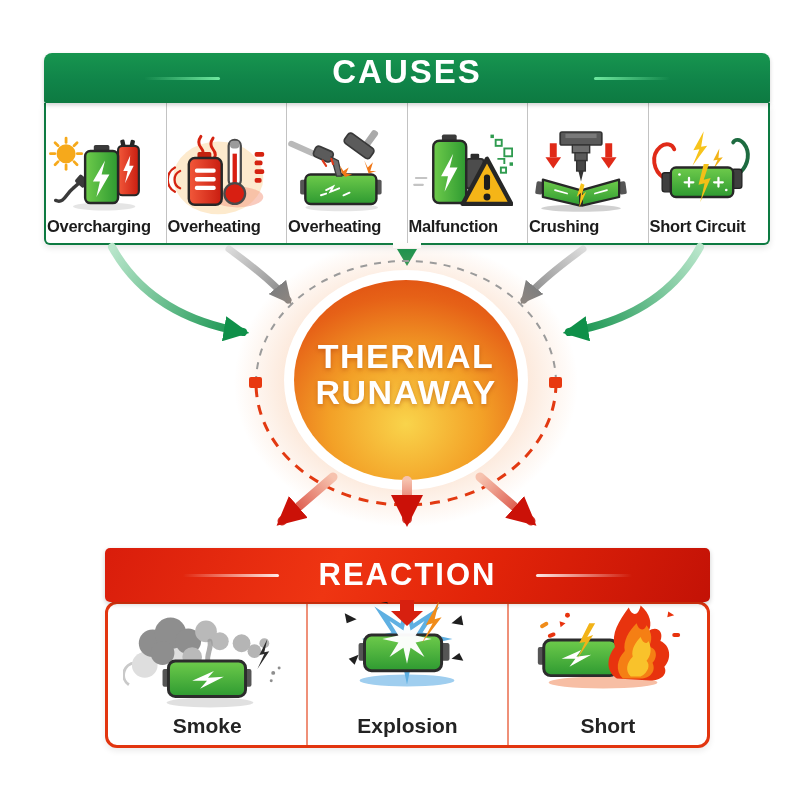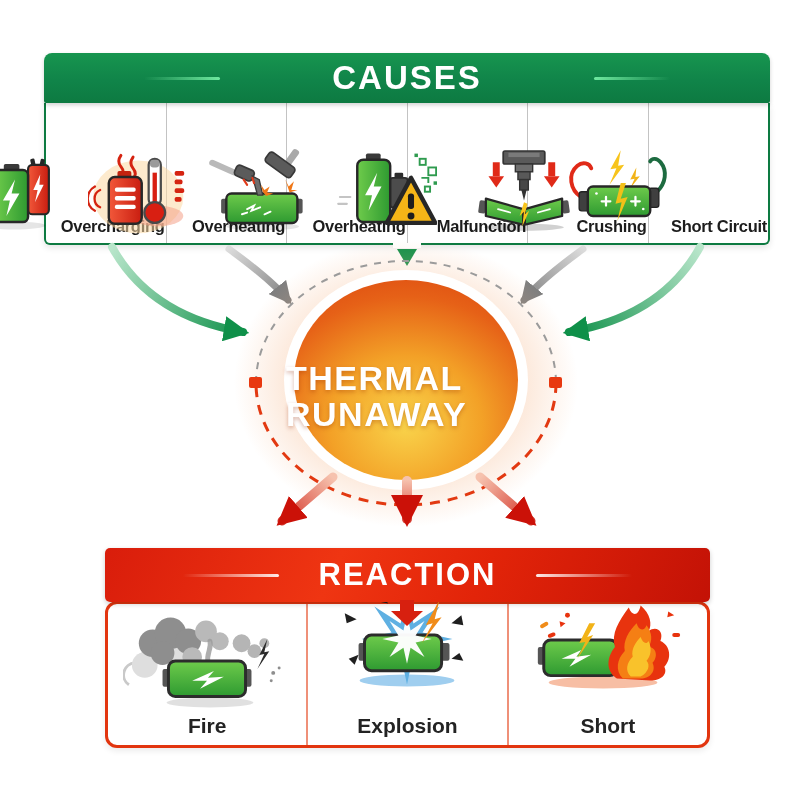--- a/index.html
+++ b/index.html
@@ -4,43 +4,43 @@
 <style>
   html,body{margin:0;padding:0;background:#fff;}
   .stage{position:relative;width:812px;height:812px;background:#ffffff;overflow:hidden;
          font-family:"Liberation Sans", sans-serif;}
 
   
   .causes{position:absolute;left:44px;top:53px;width:726px;}
   .causes-header{position:relative;height:50px;border-radius:8px 8px 2px 2px;
     background:linear-gradient(180deg,#17954f 0%,#108449 55%,#0d7a41 100%);
     box-shadow:0 2px 4px rgba(0,0,0,0.18);
-    display:flex;align-items:center;justify-content:center;}
+    display:flex;justify-content:center;}
   .causes-title{color:#ffffff;font-size:33px;font-weight:800;letter-spacing:2px;}
   .hline{position:absolute;top:24px;height:3px;width:76px;border-radius:2px;}
   .hline-l{left:100px;background:linear-gradient(90deg,rgba(111,232,159,0),#6fe89f);}
   .hline-r{right:100px;background:linear-gradient(270deg,rgba(111,232,159,0),#6fe89f);}
   .causes-body{display:flex;background:#fff;border:2px solid #0d7a41;border-top:none;
     border-radius:0 0 6px 6px;height:140px;box-shadow:0 3px 6px rgba(0,0,0,0.10);}
-  .cause-cell{flex:1;display:flex;flex-direction:row;align-items:flex-end;
+  .cause-cell{flex:1;display:flex;flex-direction:column;align-items:flex-start;
     justify-content:flex-end;padding:4px 1px 7px;min-width:0;}
   .cause-cell + .cause-cell{border-left:1px solid #c3c3c3;}
   .cicon{width:104px;height:92px;flex:0 0 auto;}
   .cause-label{font-size:16.5px;font-weight:bold;color:#1c1c1c;white-space:nowrap;
     letter-spacing:-0.3px;}
   .notch{position:absolute;left:50%;bottom:-3px;width:28px;height:5px;background:#fff;
     transform:translateX(-50%);}
   .down-tri{position:absolute;left:50%;bottom:-21px;transform:translateX(-50%);
     width:0;height:0;border-left:10px solid transparent;border-right:10px solid transparent;
     border-top:17px solid #0f9049;}
 
   
   .overlay{position:absolute;left:0;top:0;width:812px;height:812px;pointer-events:none;}
 
-  .core-text{position:absolute;left:286px;top:360px;width:240px;text-align:left;
+  .core-text{position:absolute;left:286px;top:338px;width:240px;text-align:center;
     color:#fff;font-weight:800;font-size:34px;line-height:1.06;letter-spacing:1.5px;
     text-shadow:0 2px 4px rgba(150,40,0,0.35);}
 
   
   .reaction-bar{position:absolute;left:105px;top:548px;width:605px;height:54px;
     border-radius:5px;z-index:4;
     background:linear-gradient(115deg,#d91d0b 0%,#ef3512 38%,#e22409 62%,#c31206 100%);
     box-shadow:0 2px 5px rgba(0,0,0,0.2);
     display:flex;align-items:center;justify-content:center;}
   .reaction-title{color:#fff;font-size:31px;font-weight:800;letter-spacing:2px;}
@@ -376,21 +376,21 @@
             <circle cx="152" cy="60" r="2"></circle>
             <circle cx="158" cy="55" r="1.5"></circle>
             <circle cx="150" cy="68" r="1.5"></circle>
           </g>
         <ellipse cx="88" cy="90" rx="44" ry="5" fill="#000" opacity="0.12"></ellipse>
         <rect x="40" y="56" width="9" height="18" rx="2" fill="#555"></rect>
         <rect x="121" y="56" width="9" height="18" rx="2" fill="#555"></rect>
         <rect x="46" y="48" width="78" height="36" rx="7" fill="url(#gBatH)" stroke="#2c2c2c" stroke-width="3"></rect>
         <polygon points="70,68 92,58 86,65 102,64 78,76 85,68" fill="#fff"></polygon>
       </svg>
-      <div class="reaction-label">Fire</div>
+      <div class="reaction-label">Smoke</div>
     </div>
 
     <div class="rcell">
       <svg class="ricon" viewBox="0 0 170 100">
         <ellipse cx="85" cy="88" rx="48" ry="6" fill="#8ec6ec" opacity="0.85"></ellipse>
         <polygon fill="#5fb0e2" points="131,46 100.7,52.5 118,79 91.5,61.7 85,92 78.5,61.7 52,79 69.3,52.5 39,46 69.3,39.5 52,13 78.5,30.3 85,0 91.5,30.3 118,13 100.7,39.5"></polygon>
         <rect x="36" y="50" width="9" height="18" rx="2" fill="#555"></rect>
         <rect x="119" y="50" width="9" height="18" rx="2" fill="#555"></rect>
         <rect x="42" y="42" width="78" height="36" rx="7" fill="url(#gBatH)" stroke="#2c2c2c" stroke-width="3"></rect>
         <polygon fill="#ffffff" opacity="0.97" points="110,46 93.7,49.6 102.7,64.2 88.6,54.7 85,71 81.4,54.7 67.3,64.2 76.3,49.6 60,46 76.3,42.4 67.3,27.8 81.4,37.3 85,21 88.6,37.3 102.7,27.8 93.7,42.4"></polygon>

